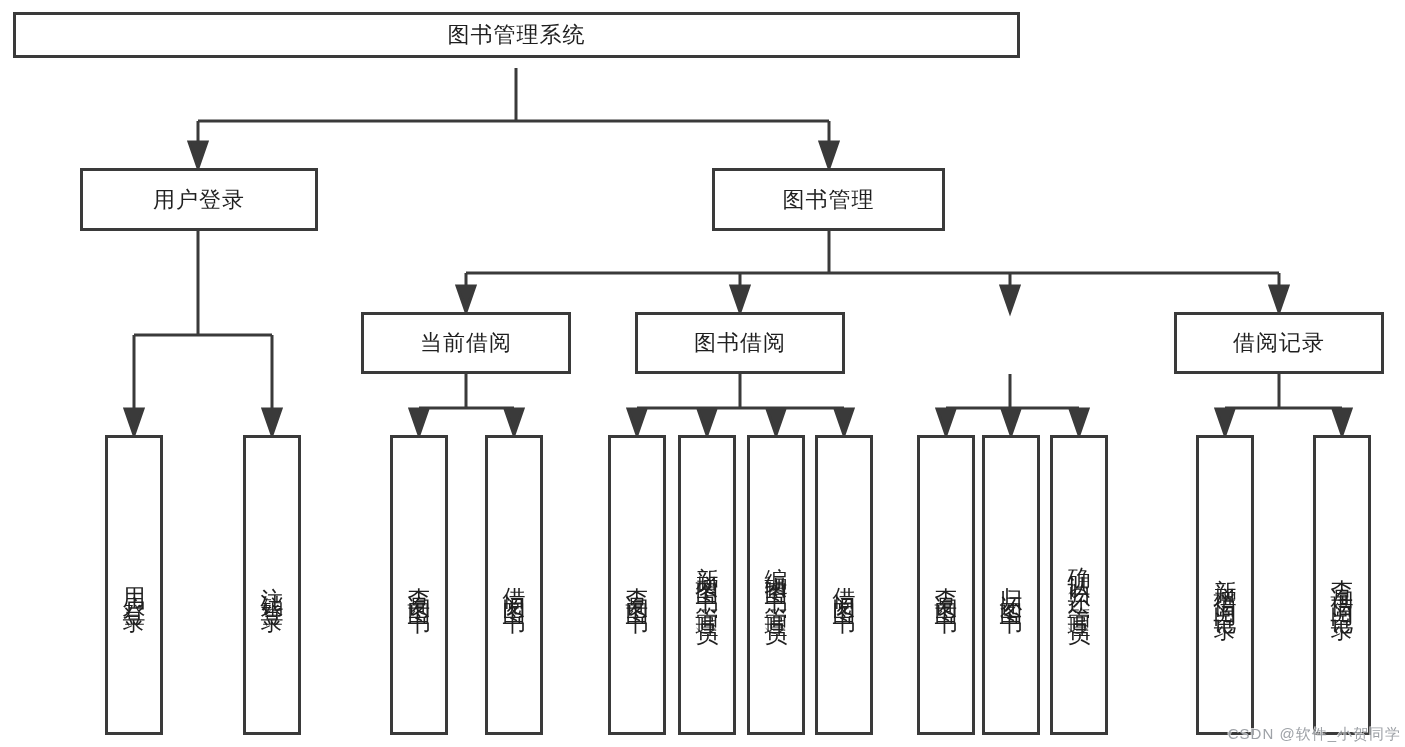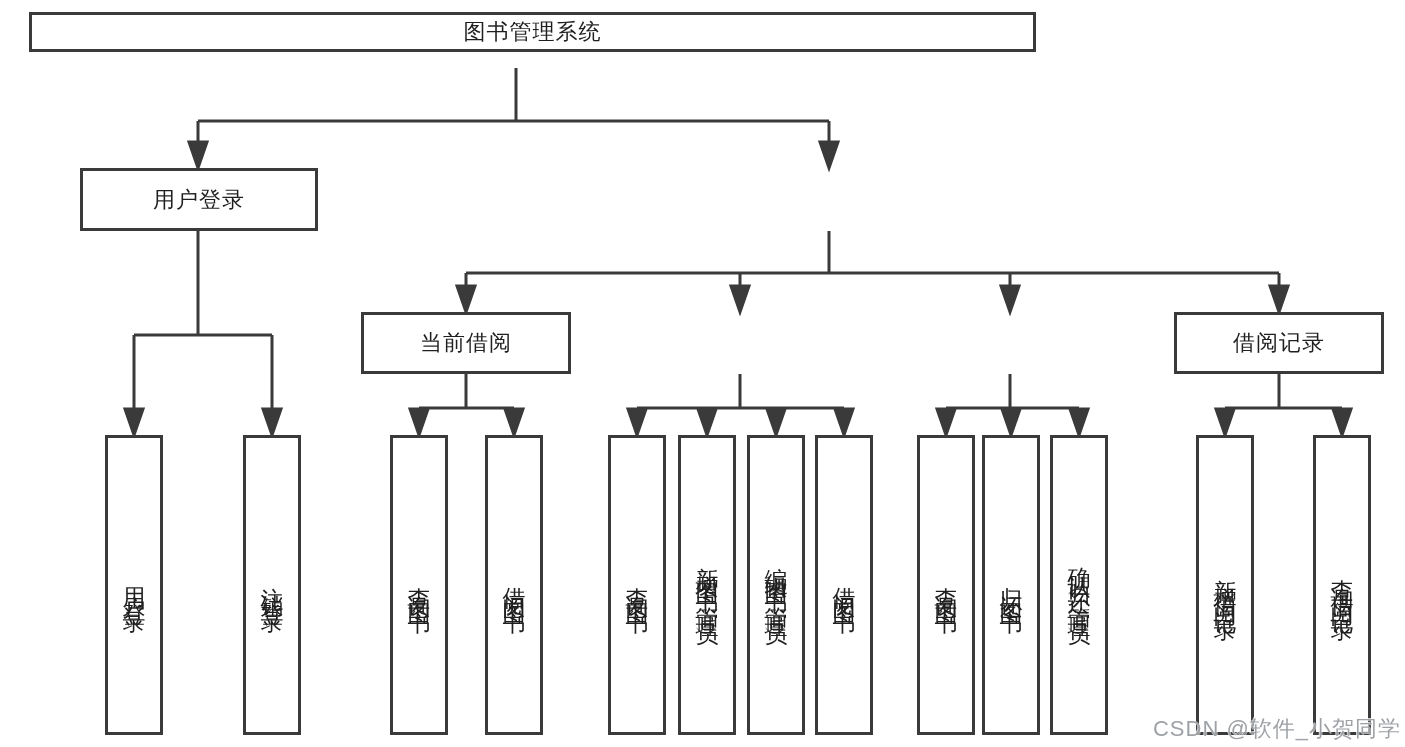--- a/index.html
+++ b/index.html
@@ -57,46 +57,48 @@
     line-height: 1;
     letter-spacing: 8px;
     color: var(--text, #1f1f1f);
     white-space: nowrap;
   }
   .watermark {
     position: absolute;
     right: 4px;
     bottom: 3px;
     z-index: 10;
-    font-size: 22px;
+    font-size: 15px;
     letter-spacing: 1px;
     color: var(--watermark, #9ea2a7);
     text-shadow: -1px -1px 0 rgba(255,255,255,0.75), 1px 1px 0 rgba(255,255,255,0.55);
   }
 </style>
 </head>
 <body>
 
 <div class="canvas">
 
   <svg class="connectors" viewBox="0 0 1405 747" xmlns="http://www.w3.org/2000/svg" aria-hidden="true">
     <path d="M516 68 V121 M198 121 H829 M198 121 V144 M829 121 V144 M189 142 L207 142 L198 168 Z M820 142 L838 142 L829 168 Z"></path>
     <path d="M198 231 V335 M134 335 H272 M134 335 V410 M272 335 V410 M125 409 L143 409 L134 435 Z M263 409 L281 409 L272 435 Z"></path>
     <path d="M829 231 V273 M466 273 H1279 M466 273 V287 M740 273 V287 M1010 273 V287 M1279 273 V287 M457 286 L475 286 L466 312 Z M731 286 L749 286 L740 312 Z M1001 286 L1019 286 L1010 312 Z M1270 286 L1288 286 L1279 312 Z"></path>
     <path d="M466 374 V408 M419 408 H514 M410 409 L428 409 L419 435 Z M505 409 L523 409 L514 435 Z"></path>
     <path d="M740 374 V408 M637 408 H844 M628 409 L646 409 L637 435 Z M698 409 L716 409 L707 435 Z M767 409 L785 409 L776 435 Z M835 409 L853 409 L844 435 Z"></path>
     <path d="M1010 374 V408 M946 408 H1079 M937 409 L955 409 L946 435 Z M1002 409 L1020 409 L1011 435 Z M1070 409 L1088 409 L1079 435 Z"></path>
     <path d="M1279 374 V408 M1225 408 H1342 M1216 409 L1234 409 L1225 435 Z M1333 409 L1351 409 L1342 435 Z"></path>
   </svg>
 
-  <div class="hnode" style="left:29px; top:12px; width:1007px; height:40px;">图书管理系统</div>
+  <div class="hnode" style="left:13px; top:12px; width:1007px; height:46px;">图书管理系统</div>
 
   <div class="hnode" style="left:80px; top:168px; width:238px; height:63px;">用户登录</div>
+  <div class="hnode" style="left:712px; top:168px; width:233px; height:63px;">图书管理</div>
 
   <div class="hnode" style="left:361px; top:312px; width:210px; height:62px;">当前借阅</div>
+  <div class="hnode" style="left:635px; top:312px; width:210px; height:62px;">图书借阅</div>
   <div class="hnode" style="left:1174px; top:312px; width:210px; height:62px;">借阅记录</div>
 
   <div class="vnode" style="left:105px;">
     <span class="vtext">用户登录</span>
   </div>
   <div class="vnode" style="left:243px;">
     <span class="vtext">注销登录</span>
   </div>
 
   <div class="vnode" style="left:390px;">

